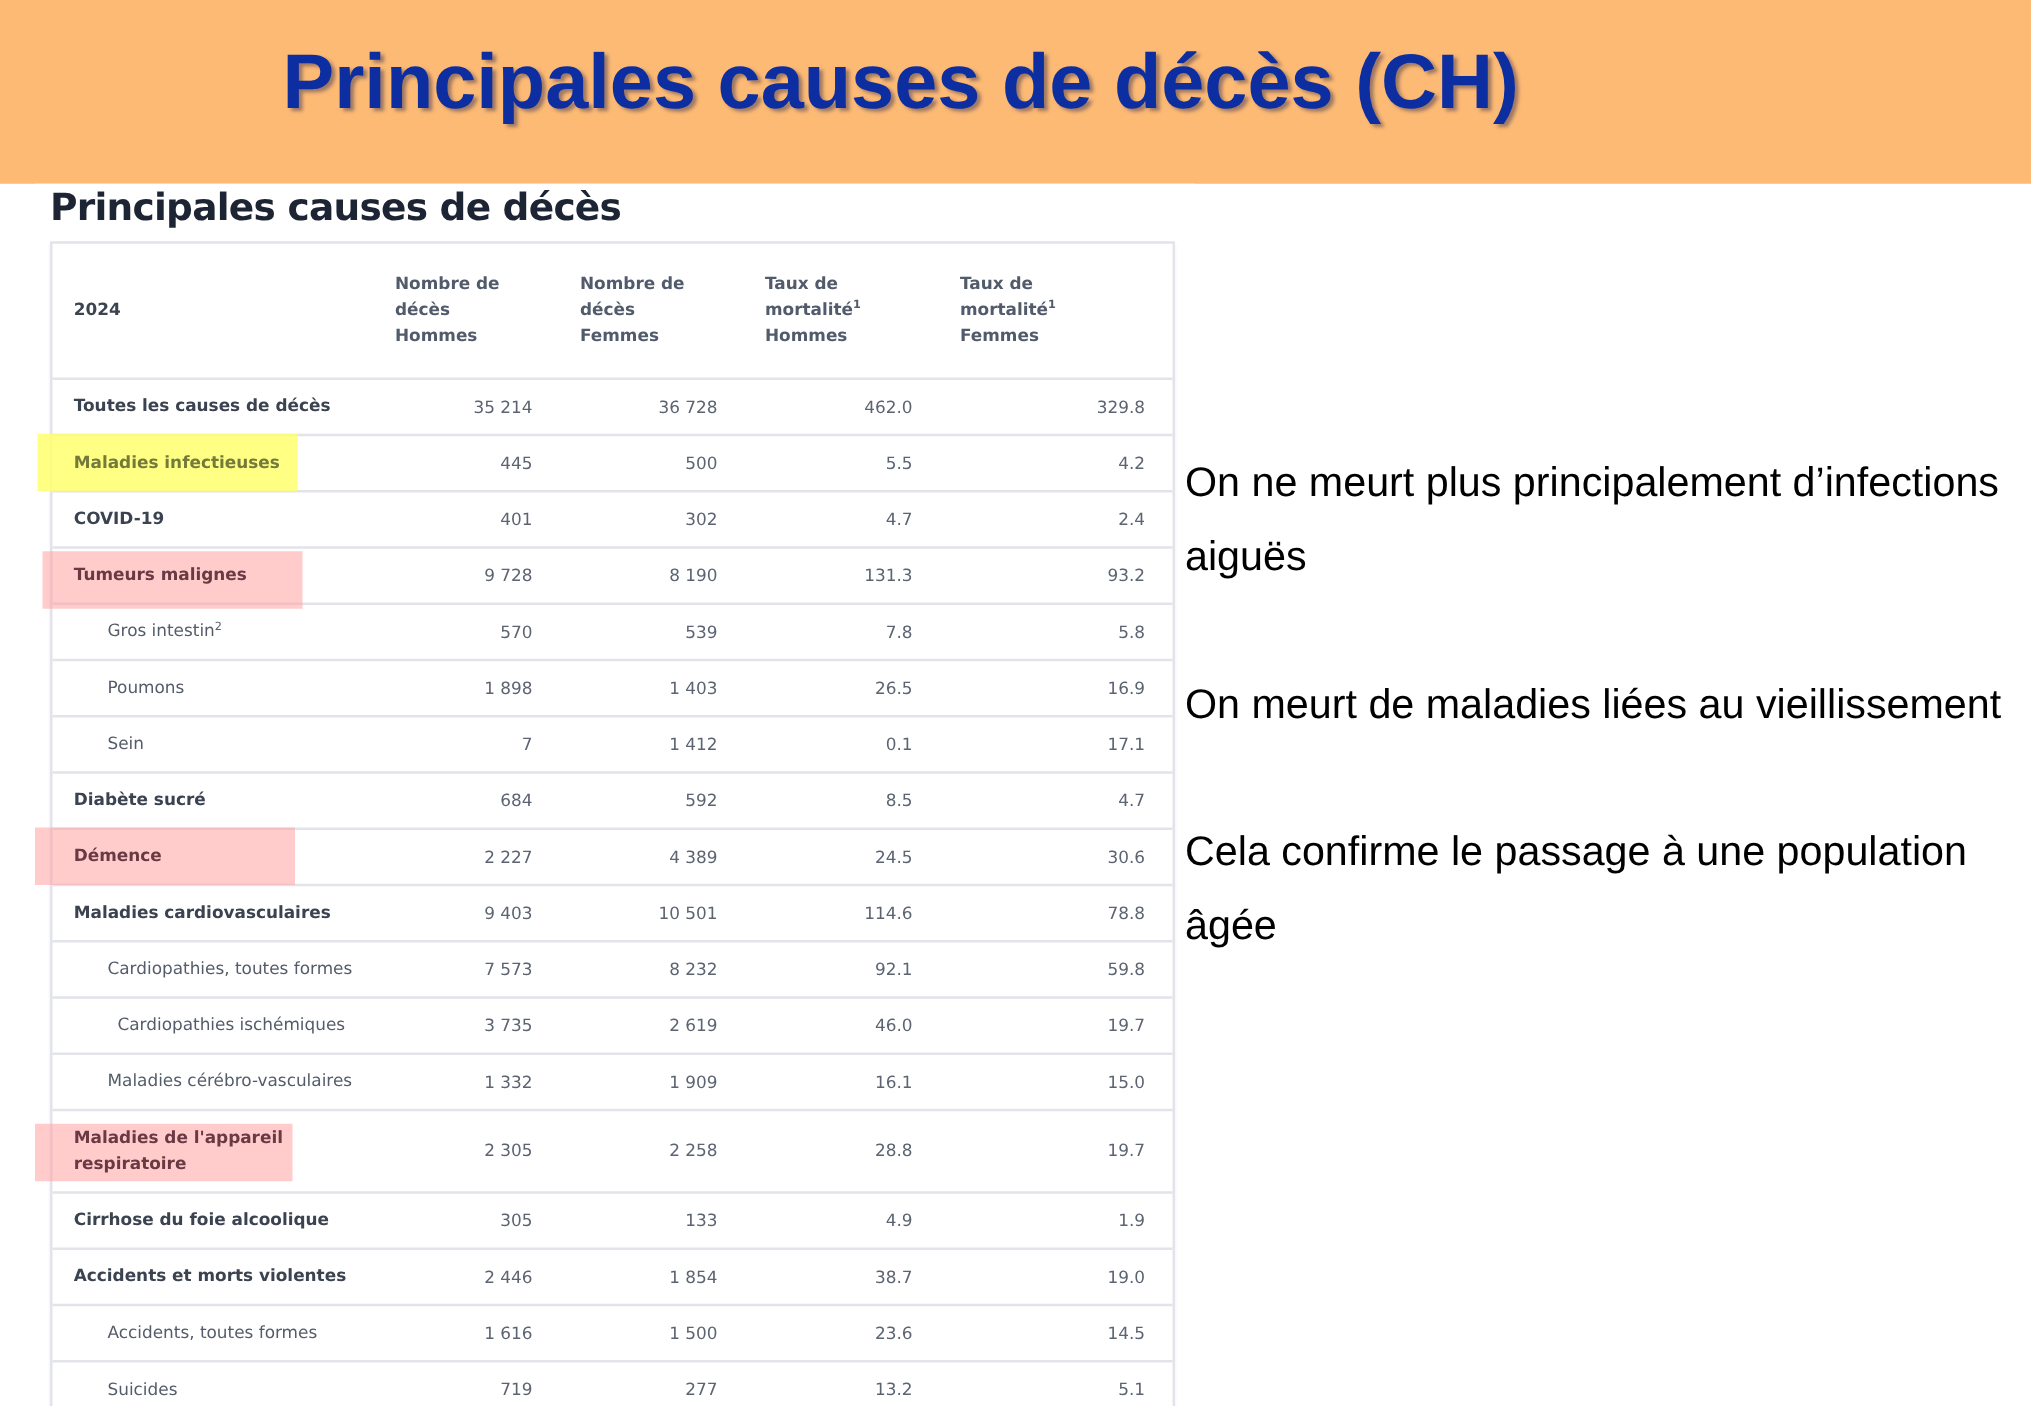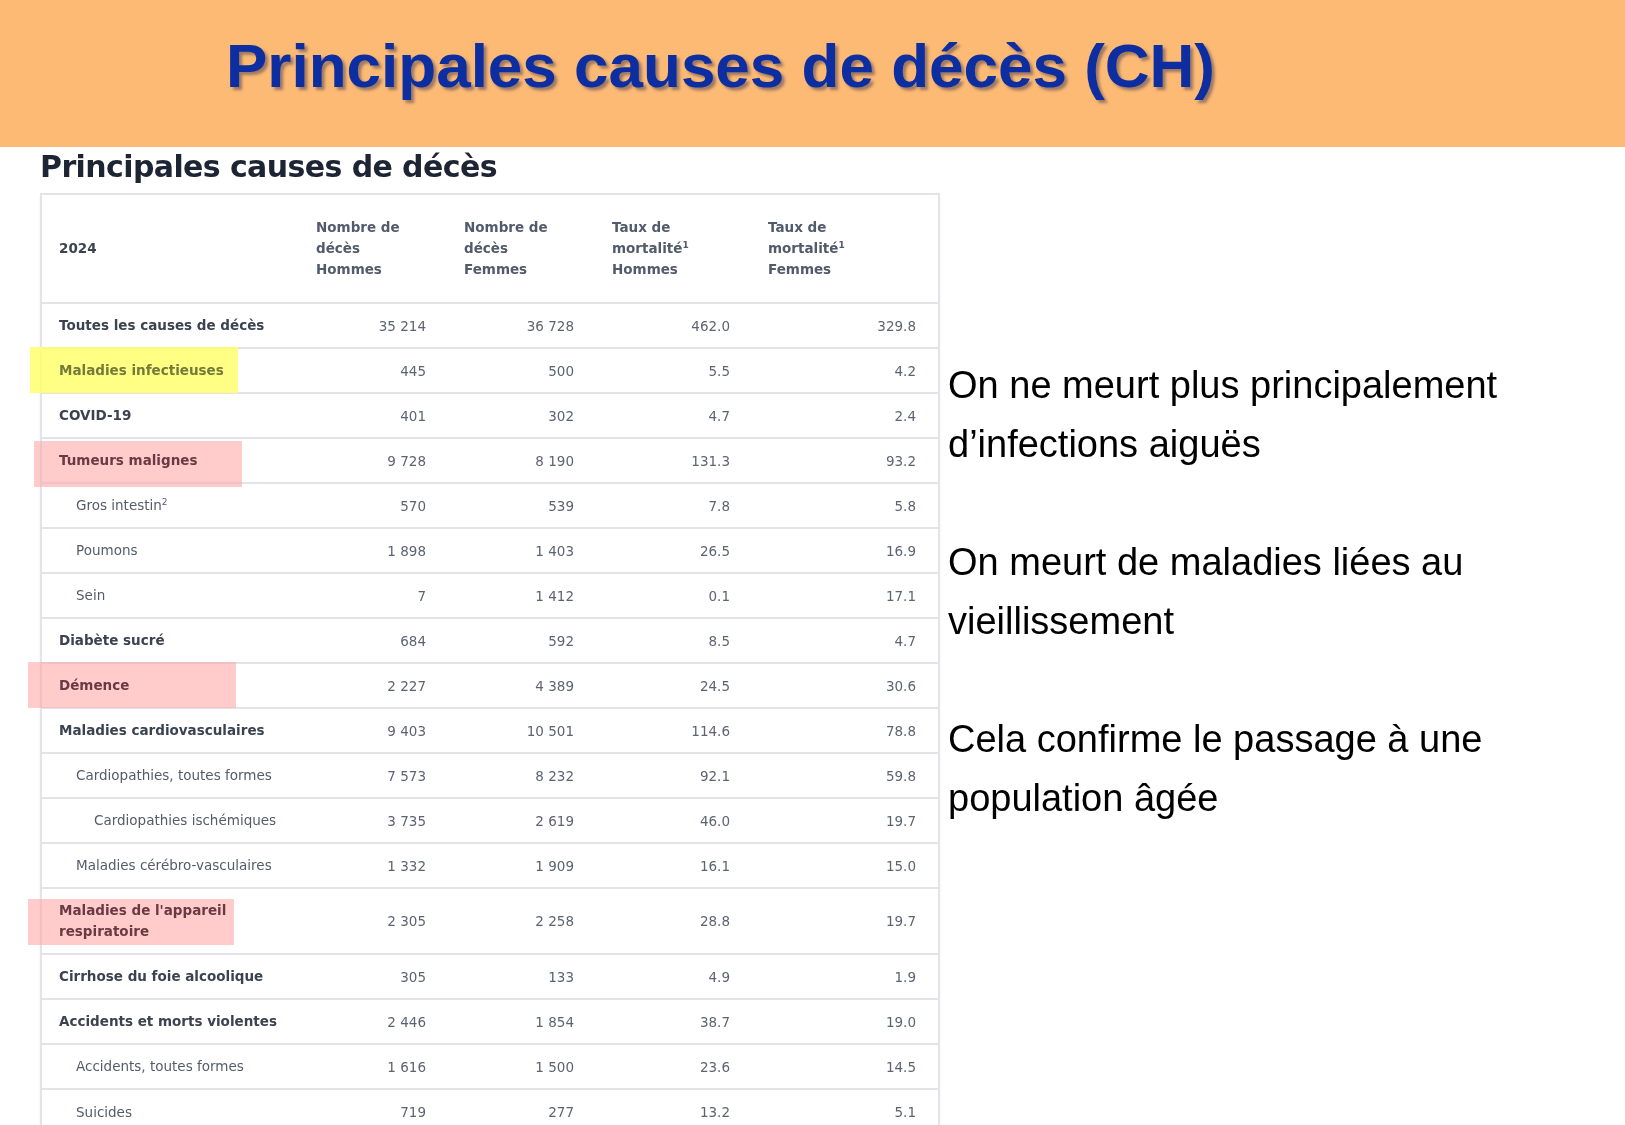--- a/index.html
+++ b/index.html
@@ -45,38 +45,38 @@
     height: 108px; padding: 0 0 0 16px;
   }
   th.year { padding-left: 17px; color: #3b4250; }
   td {
     font-size: 13.5px; color: #545c6a; height: 45px;
     vertical-align: middle; white-space: nowrap;
   }
   td.num { text-align: right; padding-right: 22px; color: #5c6472; }
   td.label { padding-left: 17px; position: relative; }
   td.label.lvl0 { font-weight: bold; color: #3b4250; }
-  td.label.lvl1 { padding-left: 34px; }
+  td.label.lvl1 { padding-left: 44px; }
   td.label.lvl2 { padding-left: 52px; }
   tr.tall td { height: 66px; }
   td.label .lbl { position: relative; z-index: 2; line-height: 21px; display: inline-block; }
   td.label.wrap { white-space: normal; }
   sup { font-size: 9px; vertical-align: super; line-height: 0; }
 
   .hl {
     position: absolute; z-index: 1;
   }
   .hl-yellow { background: rgba(255, 255, 110, 0.85); }
   .hl-red { background: rgba(255, 160, 160, 0.55); }
   tr.yellow td.label.lvl0 { color: #747a3a; }
   tr.red td.label.lvl0 { color: #6a3a44; }
 
   .notes {
     position: absolute; left: 948px; top: 356px; width: 670px;
-    font-family: "Liberation Sans", sans-serif; font-size: 38px; line-height: 59px;
+    font-family: "Liberation Sans", sans-serif; font-size: 33px; line-height: 59px;
     color: #000000;
   }
   .note { margin-bottom: 59px; }
   .note:last-child { margin-bottom: 0; }
 </style>
 </head>
 <body>
 
 <div class="banner">
   <div class="banner-title">Principales causes de décès (CH)</div>

